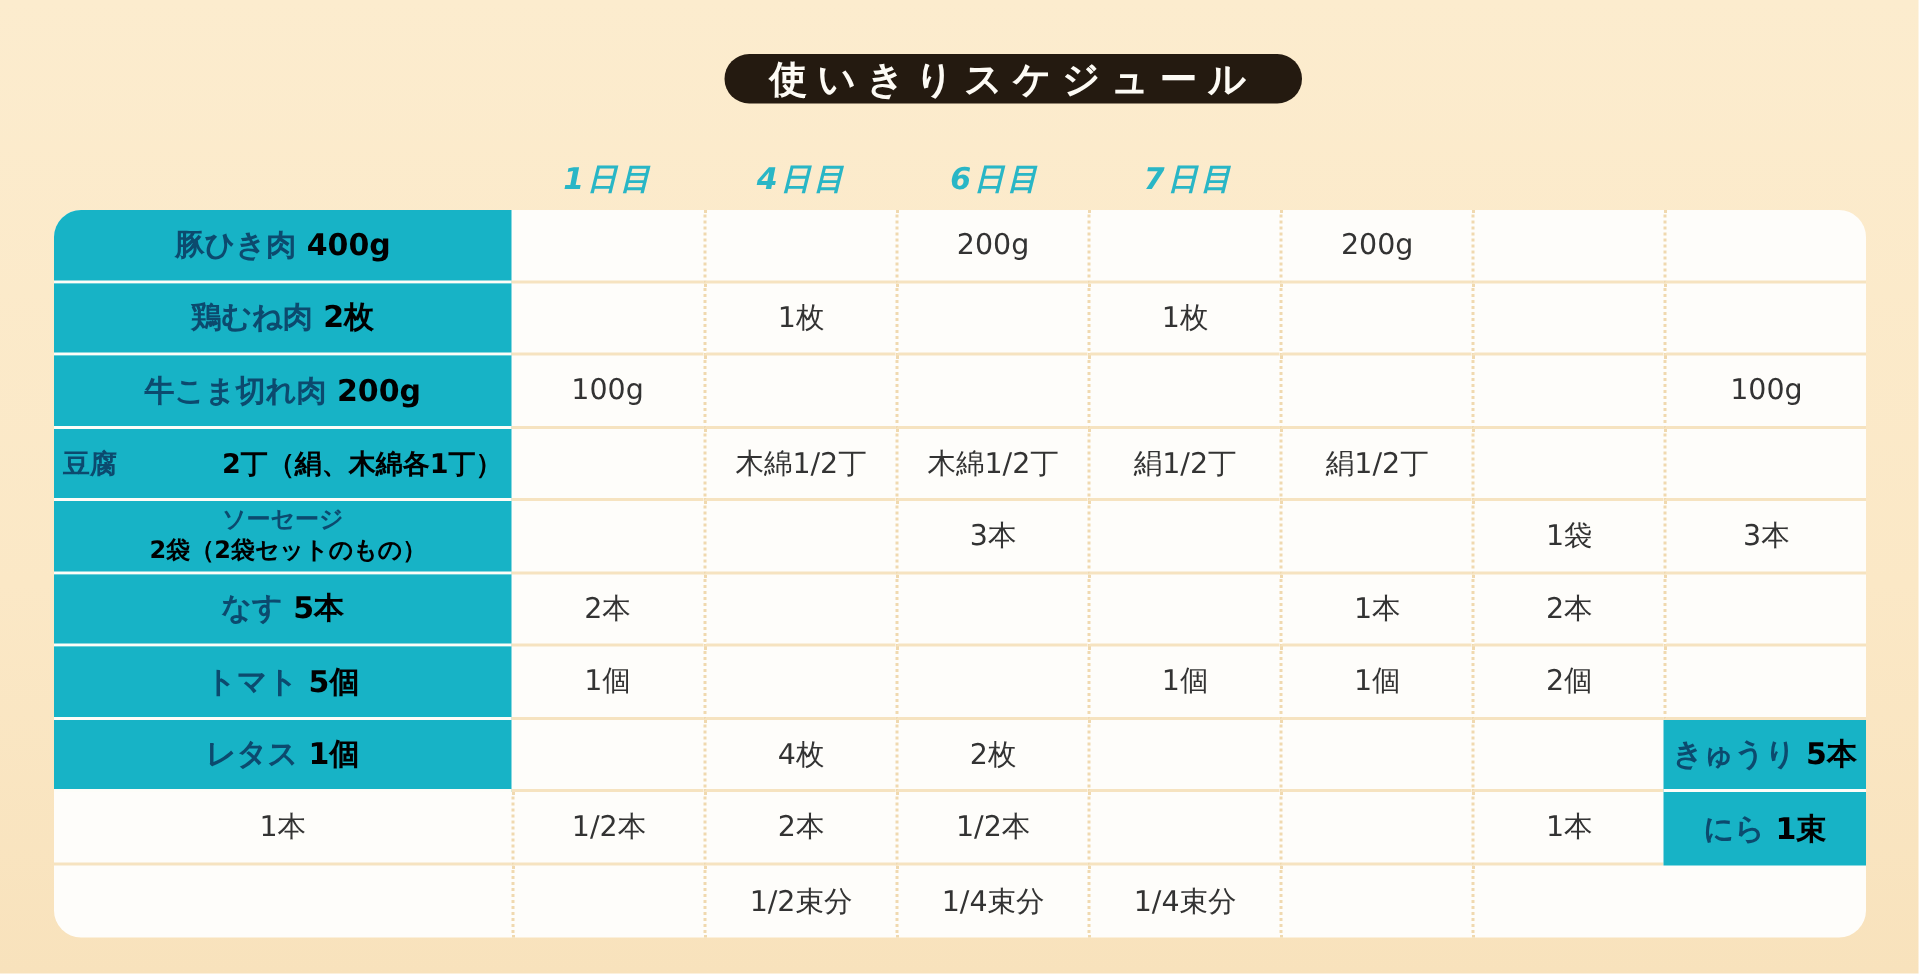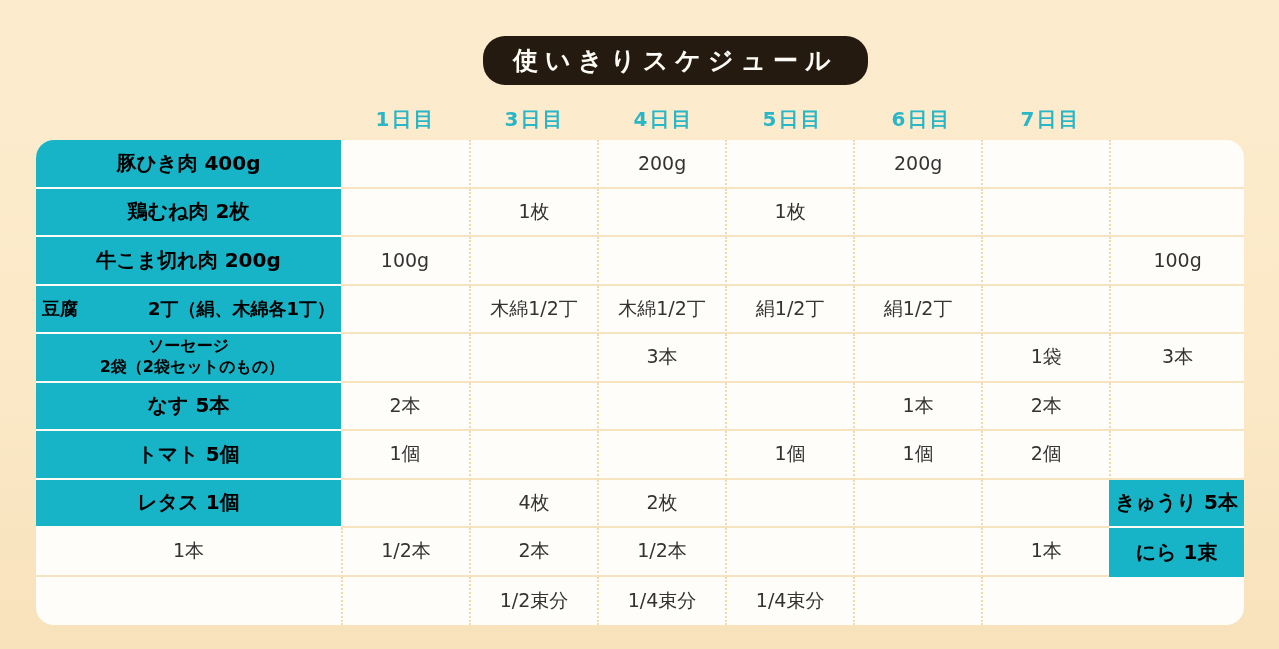--- a/index.html
+++ b/index.html
@@ -11,21 +11,21 @@
     position: relative;
     background: linear-gradient(180deg, #fcecce 0%, #fbe8c6 60%, #f8e2bc 100%);
     overflow: hidden;
   }
 
   
   .title-pill {
     position: absolute;
     top: 36px;
     left: 483px;
-    height: 49px;
+    height: 33px;
     padding: 0 30px;
     background: #241a10;
     border-radius: 22px;
     display: flex;
     align-items: center;
     justify-content: center;
   }
   .title-pill span {
     color: #fdfbf5;
     font-size: 25px;
@@ -36,20 +36,21 @@
 
   
   .day-headers {
     position: absolute;
     top: 102px;
     left: 36px;
     width: 1208px;
     height: 34px;
     display: grid;
     grid-template-columns: 305px repeat(7, 1fr);
+    font-style: italic;
   }
   .day-header {
     display: flex;
     align-items: center;
     justify-content: center;
     color: #29b6c6;
     font-size: 20px;
     font-weight: bold;
     letter-spacing: 2px;
   }
@@ -74,21 +75,21 @@
     display: flex;
     align-items: center;
     justify-content: center;
     white-space: nowrap;
     font-size: 20px;
     font-weight: bold;
     padding: 0 6px;
   }
   .row-header.tight   { font-size: 18px; justify-content: space-between; }
   .row-header.tighter { font-size: 16px; flex-direction: column; }
-  .row-header .item { color: #000000; }
+  .row-header .item { color: #0c4a6e; }
   .row-header .qty  { color: #000000; margin-left: 7px; }
   .cell {
     border-bottom: 2px solid #f6e3c0;
     display: flex;
     align-items: center;
     justify-content: center;
     color: #333333;
     font-size: 19px;
     font-weight: 500;
     white-space: nowrap;
@@ -99,23 +100,21 @@
 </head>
 <body>
 
 <div class="title-pill">
   <span>使いきりスケジュール</span>
 </div>
 
 <div class="day-headers">
   <div></div>
 <div class="day-header">1日目</div>
-    <div class="day-header">3日目</div>
     <div class="day-header">4日目</div>
-    <div class="day-header">5日目</div>
     <div class="day-header">6日目</div>
     <div class="day-header">7日目</div>
   </div>
 
 <div class="schedule-table">
     <div class="row-header">
       <span class="item">豚ひき肉</span>
       <span class="qty">400g</span>
     </div>
     <div class="cell"></div>

